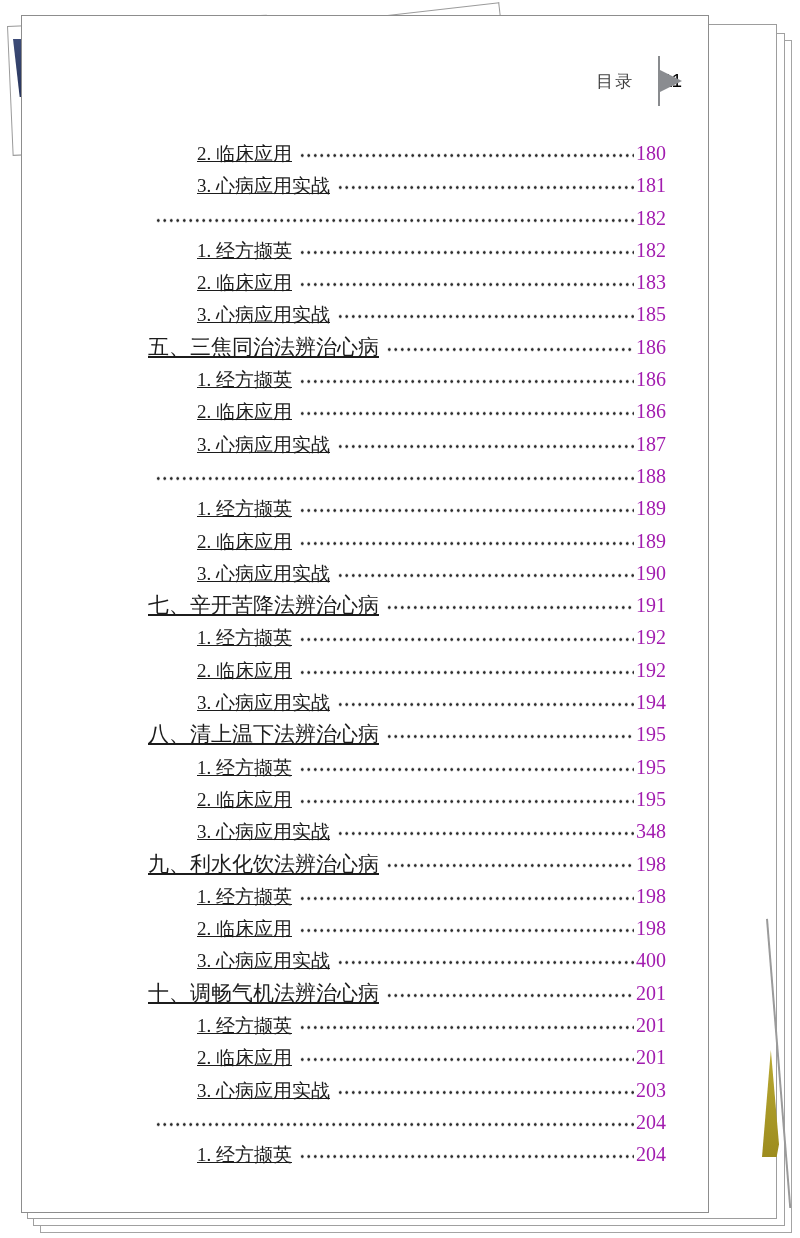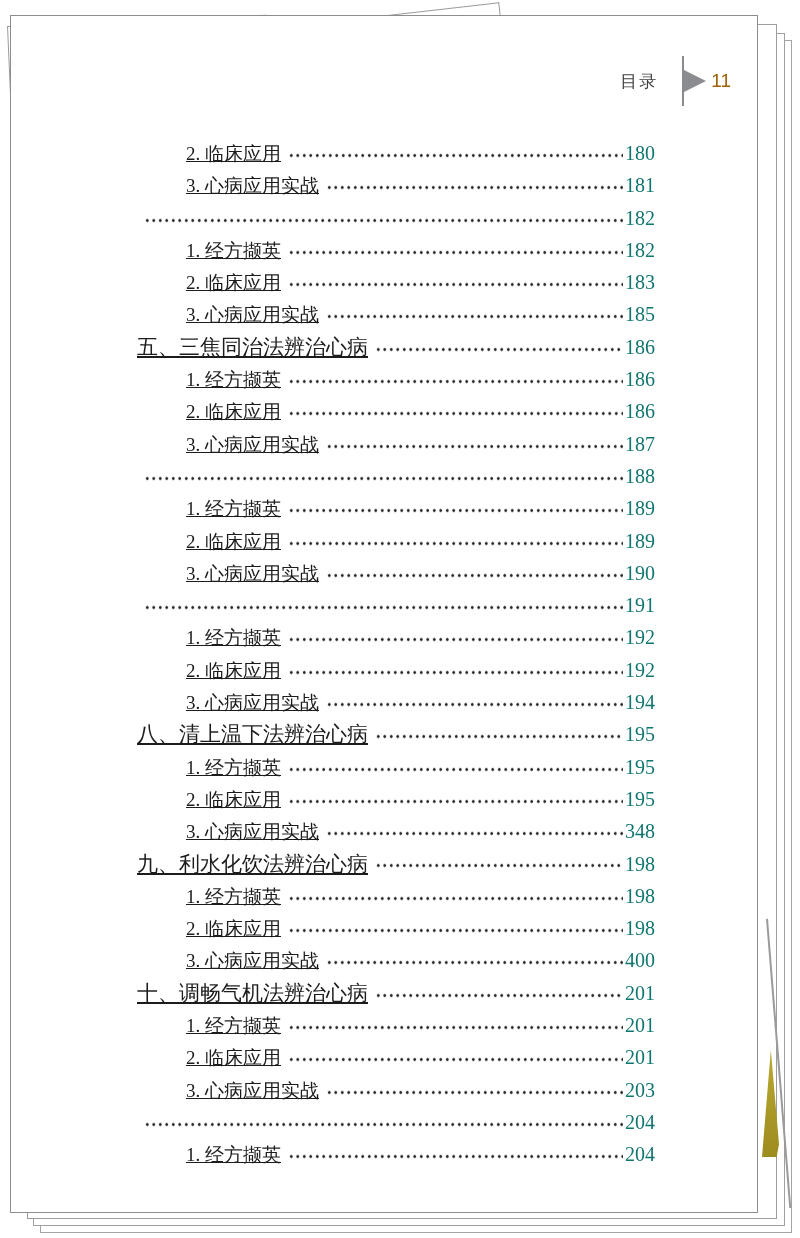--- a/index.html
+++ b/index.html
@@ -62,22 +62,22 @@
     position: absolute;
     left: 762px; top: 1050px;
     width: 17px; height: 107px;
     background: linear-gradient(180deg, #b9a932 0%, #9d8c1e 100%);
     clip-path: polygon(52% 0%, 100% 88%, 86% 100%, 0% 100%);
     z-index: 30;
   }
   
   .main-page {
     position: absolute;
-    left: 10px; top: 15px;
-    width: 748px; height: 1198px;
+    left: 21px; top: 15px;
+    width: 688px; height: 1198px;
     background: #ffffff;
     border: 1px solid #8d8d8d;
     box-sizing: border-box;
     z-index: 20;
   }
   
   .page-header {
     position: absolute;
     top: 40px; right: 26px;
     height: 50px;
@@ -99,22 +99,22 @@
     position: absolute;
     left: 2px; top: 50%;
     transform: translateY(-50%);
     width: 0; height: 0;
     border-top: 11px solid transparent;
     border-bottom: 11px solid transparent;
     border-left: 22px solid #8a8c90;
   }
   .header-page-number {
     font-size: 19px;
-    color: #a16207;
-    margin-left: 27px;
+    color: #000000;
+    margin-left: 2px;
     font-family: "Liberation Sans", "DejaVu Sans", sans-serif;
     text-align: right;
   }
   
   .toc-list {
     position: absolute;
     left: 0; top: 121px;
     width: 644px;
   }
   .toc-row {
@@ -134,21 +134,21 @@
     margin-left: 7px;
     margin-right: 2px;
     background-image: radial-gradient(circle, #2b2b2b 1.25px, rgba(0,0,0,0) 1.6px);
     background-size: 6.5px 6.5px;
     background-repeat: repeat-x;
     background-position: 0 58%;
   }
   .toc-page {
     flex: 0 0 auto;
     font-size: 20px;
-    color: #0f766e;
+    color: #a21caf;
   }
 </style>
 </head>
 <body>
 
 <div id="screen">
 
   <div class="sheet bp3"></div>
   <div class="sheet bp2"></div>
   <div class="sheet bp1"></div>
@@ -231,20 +231,21 @@
     <span class="toc-label">2. 临床应用</span>
     <span class="dot-leader"></span>
     <span class="toc-page">189</span>
   </div>
         <div class="toc-row lv2">
     <span class="toc-label">3. 心病应用实战</span>
     <span class="dot-leader"></span>
     <span class="toc-page">190</span>
   </div>
         <div class="toc-row lv1">
+    <span class="toc-label">七、辛开苦降法辨治心病</span>
     <span class="dot-leader"></span>
     <span class="toc-page">191</span>
   </div>
         <div class="toc-row lv2">
     <span class="toc-label">1. 经方撷英</span>
     <span class="dot-leader"></span>
     <span class="toc-page">192</span>
   </div>
         <div class="toc-row lv2">
     <span class="toc-label">2. 临床应用</span>

